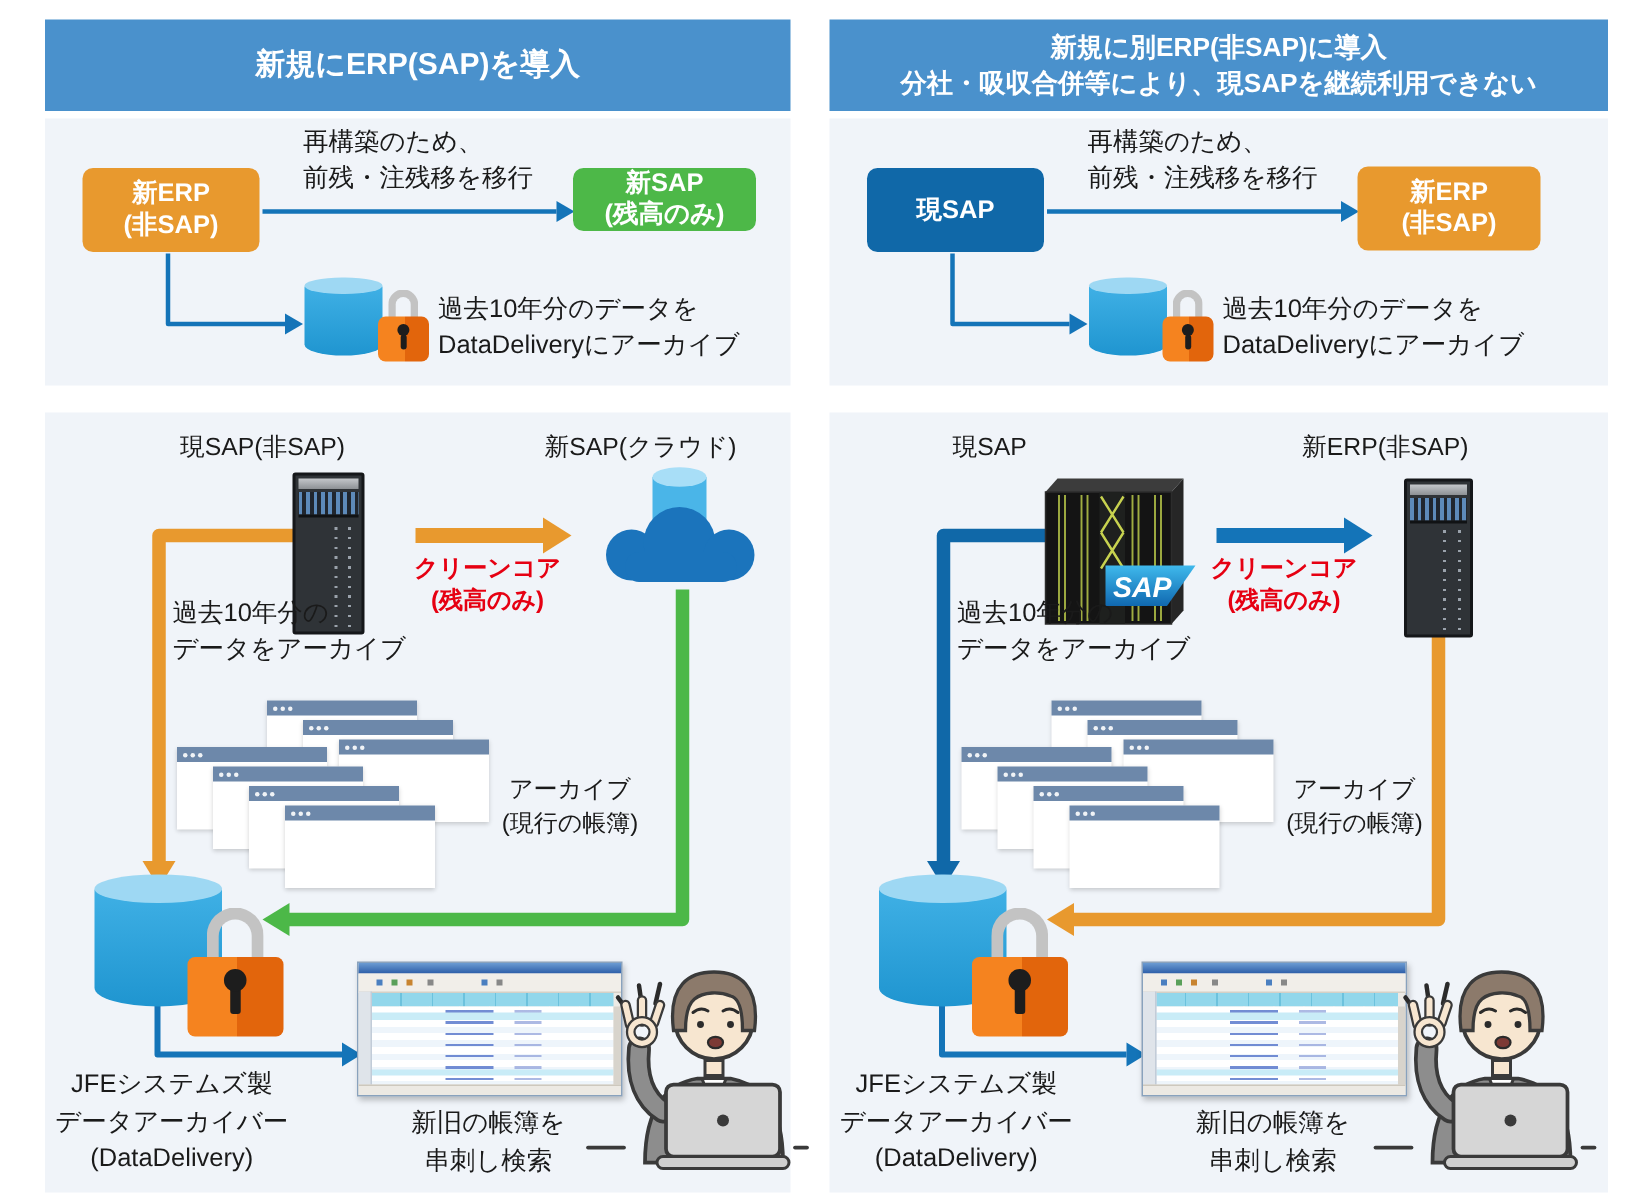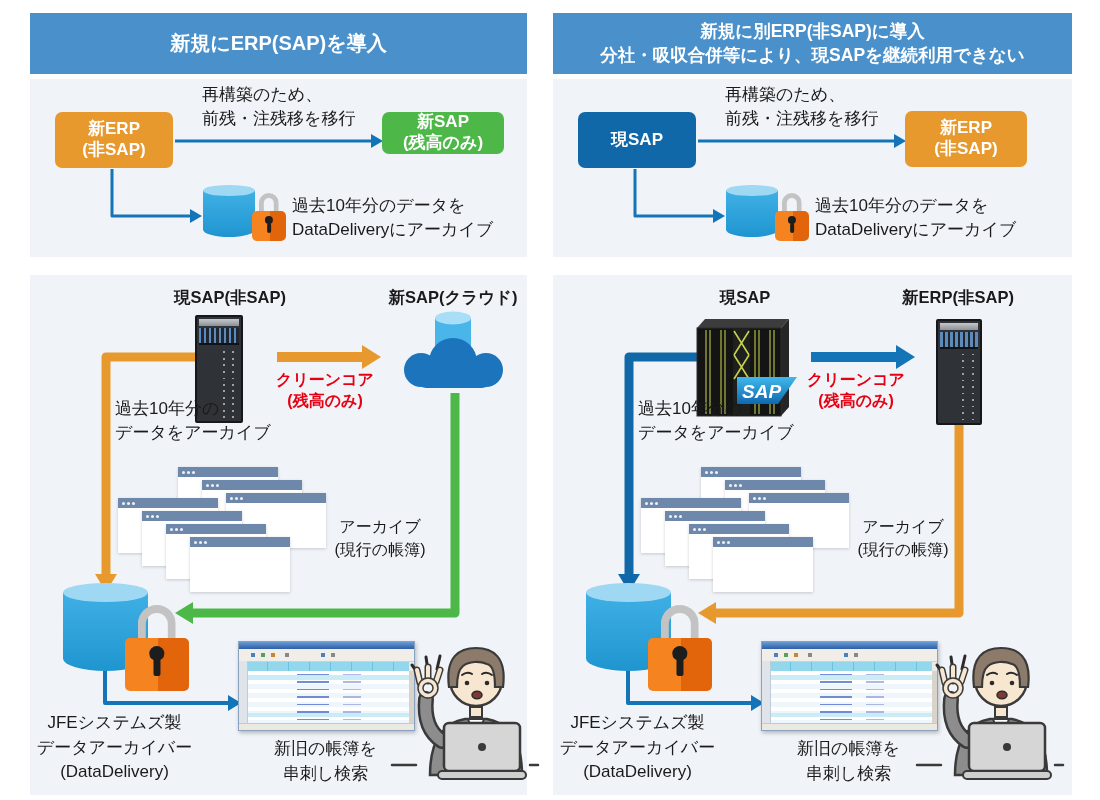--- a/index.html
+++ b/index.html
@@ -17,21 +17,21 @@
   .top-panel{height:178px;margin-top:5px}
   .bottom-panel{height:520px;margin-top:18px}
   .abs{position:absolute}
   .sys-box{position:absolute;border-radius:7px;color:#fff;font-weight:bold;font-size:17px;line-height:1.22;
            display:flex;flex-direction:column;justify-content:center;align-items:center;text-align:center}
   .sys-orange{background:#e8992e}
   .sys-green{background:#4db848}
   .sys-dkblue{background:#1068a8}
   .note{position:absolute;font-size:17px;line-height:1.4}
   .red-note{position:absolute;color:#e60012;font-weight:bold;font-size:16px;line-height:1.3;text-align:center}
-  .title-label{position:absolute;font-size:16.5px;font-weight:700;text-align:center}
+  .title-label{position:absolute;font-size:16.5px;font-weight:400;text-align:left}
   .small-note{position:absolute;font-size:17px;line-height:1.45;text-align:center}
   
   .cyl{position:absolute}
   .cyl-body{position:absolute;left:0;right:0;top:11%;bottom:0;background:linear-gradient(180deg,#3fb0e5,#1f95d0);
             border-radius:0 0 50% 50%/0 0 16% 16%}
   .cyl-top{position:absolute;left:0;right:0;top:0;height:22%;background:#9ed8f3;border-radius:50%}
   
   .lock{position:absolute}
   .shackle{position:absolute;left:50%;transform:translateX(-50%);top:0;width:60%;height:52%;box-sizing:border-box;
            border:6px solid #c3c3c3;border-bottom:none;border-radius:100px 100px 0 0}

